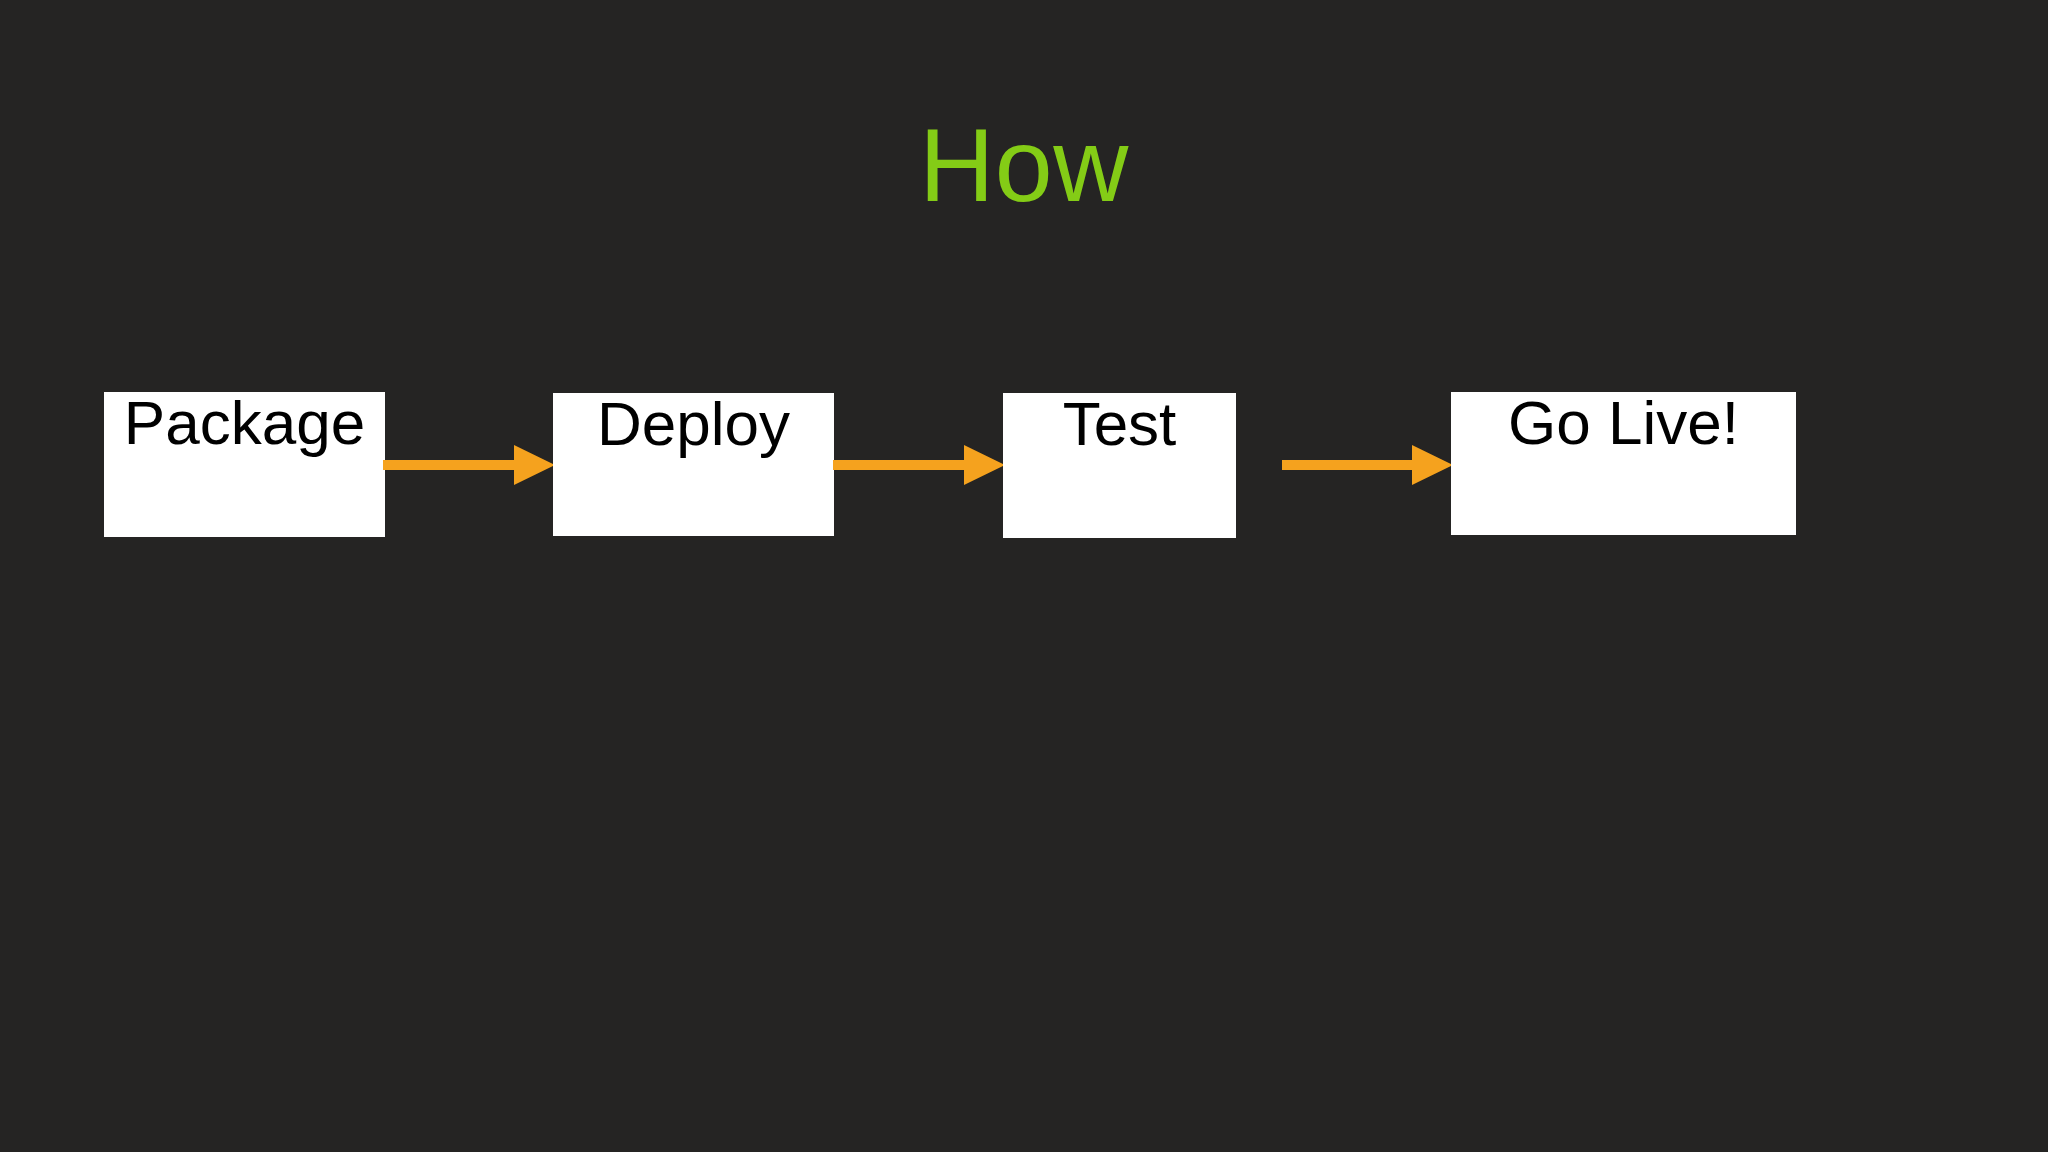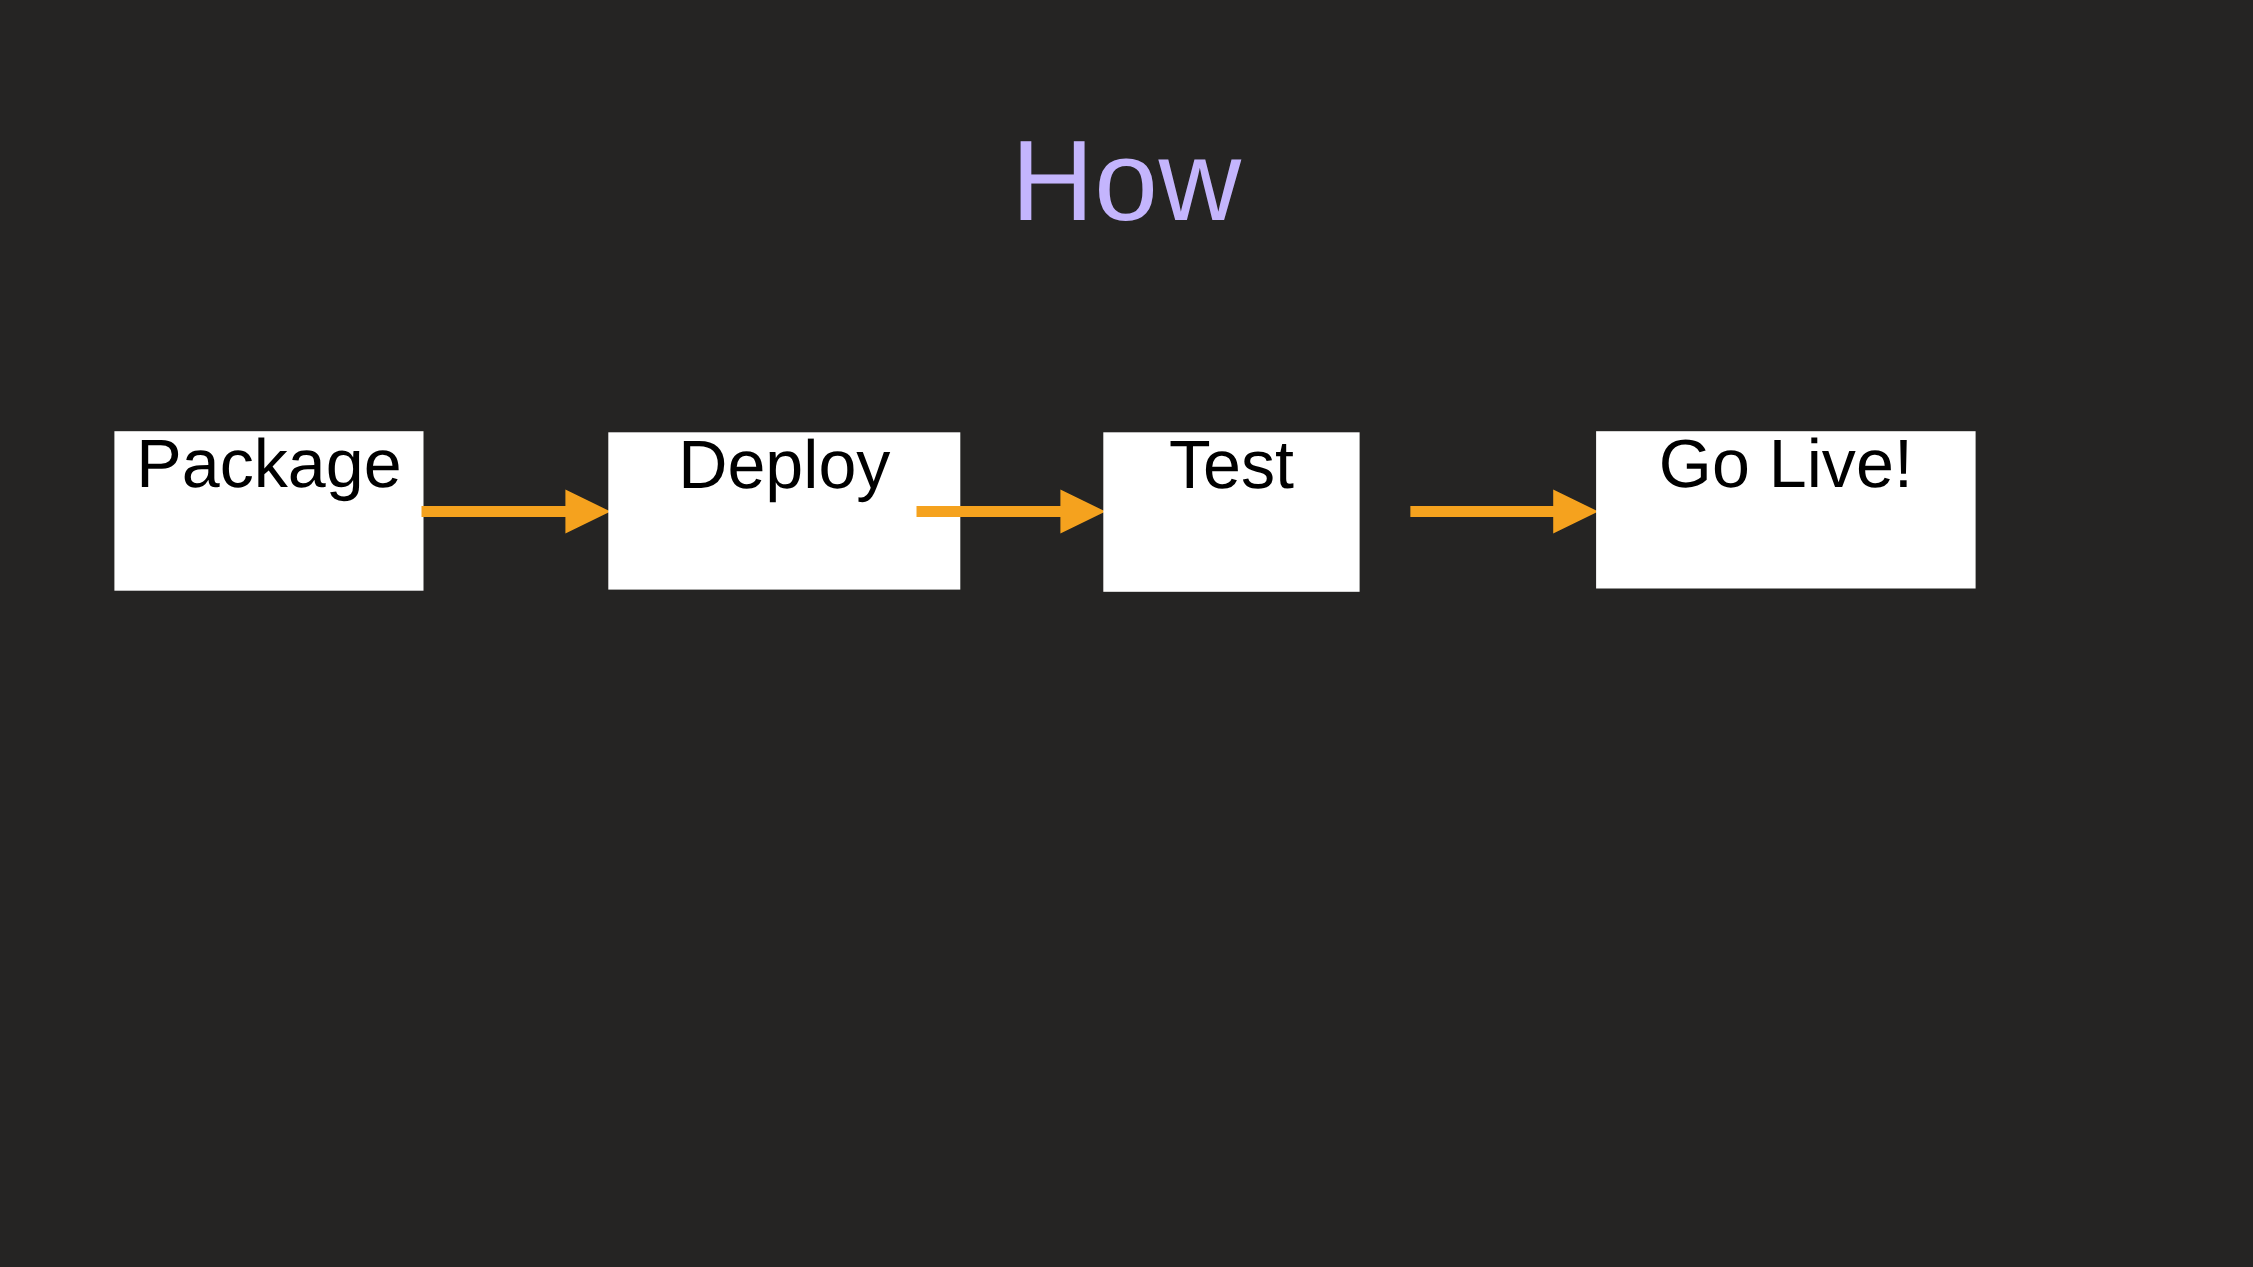--- a/index.html
+++ b/index.html
@@ -18,21 +18,21 @@
     width: 2048px;
     height: 1152px;
     background: #252423;
   }
   .slide-title {
     position: absolute;
     left: 0;
     top: 108px;
     width: 2048px;
     text-align: center;
-    color: #c4b5fd;
+    color: #84cc16;
     font-size: 104px;
     font-weight: 300;
     line-height: 1.1;
     letter-spacing: 0.5px;
     white-space: nowrap;
   }
   .flow {
     position: absolute;
     left: 0;
     top: 0;
@@ -49,21 +49,21 @@
   }
   .node-label {
     color: #000000;
     font-size: 62px;
     font-weight: 400;
     line-height: 1;
     white-space: nowrap;
   }
   
   .node-1 { left: 104px;  top: 392px; width: 281px; height: 145px; }
-  .node-2 { left: 553px;  top: 393px; width: 320px; height: 143px; }
+  .node-2 { left: 553px;  top: 393px; width: 281px; height: 143px; }
   .node-3 { left: 1003px; top: 393px; width: 233px; height: 145px; }
   .node-4 { left: 1451px; top: 392px; width: 345px; height: 143px; }
 
   
   .arrow {
     position: absolute;
     height: 44px;
     display: block;
   }
   .arrow svg { display: block; width: 100%; height: 100%; }

